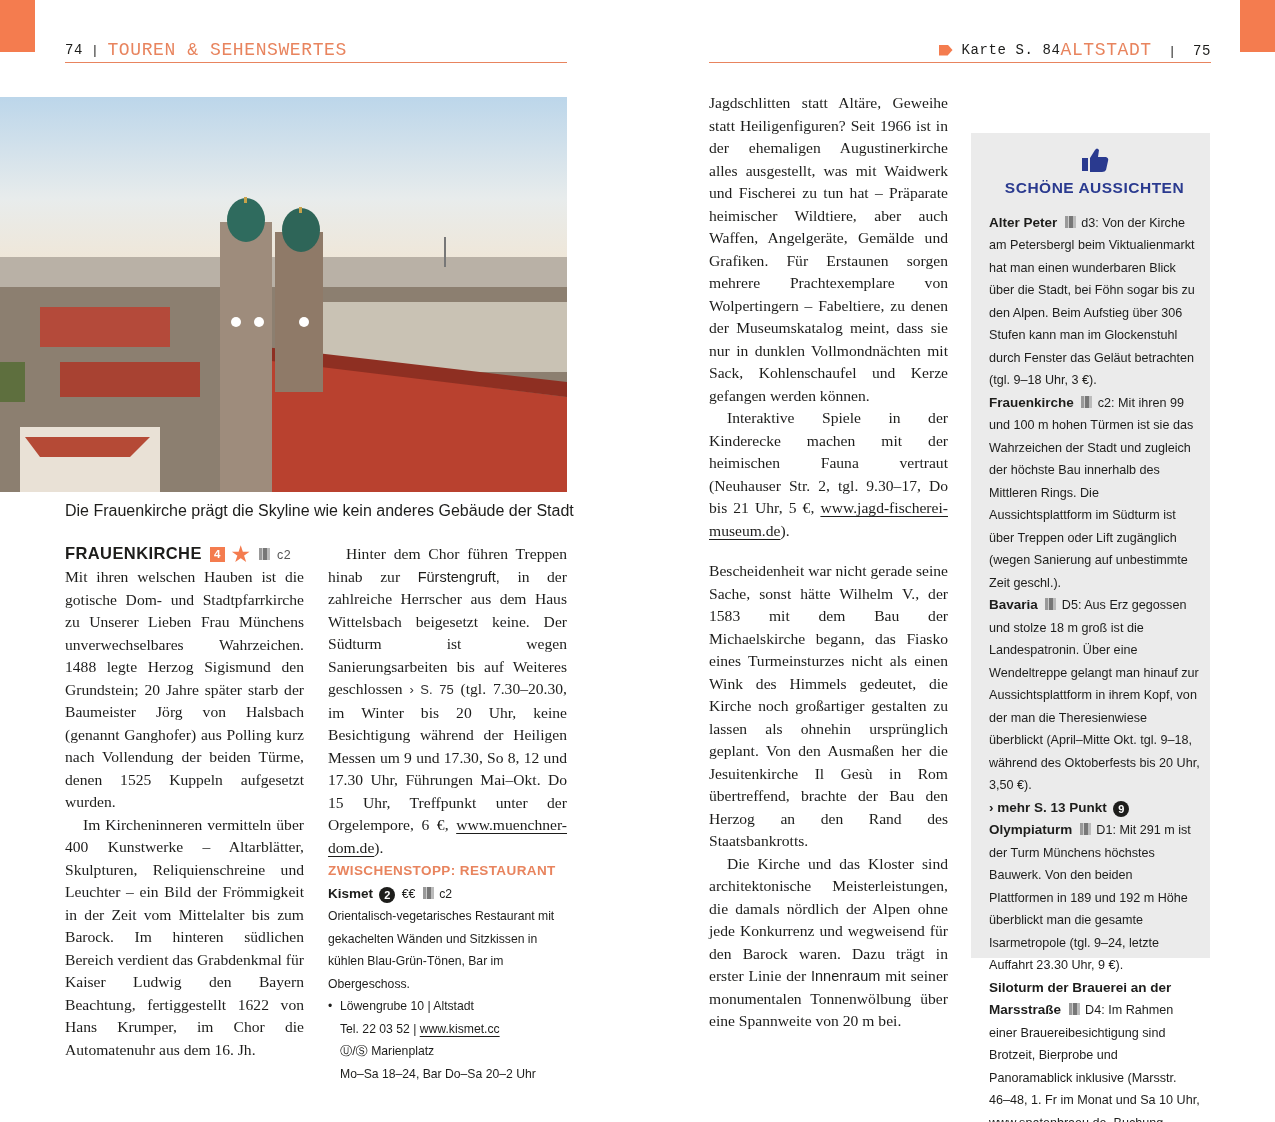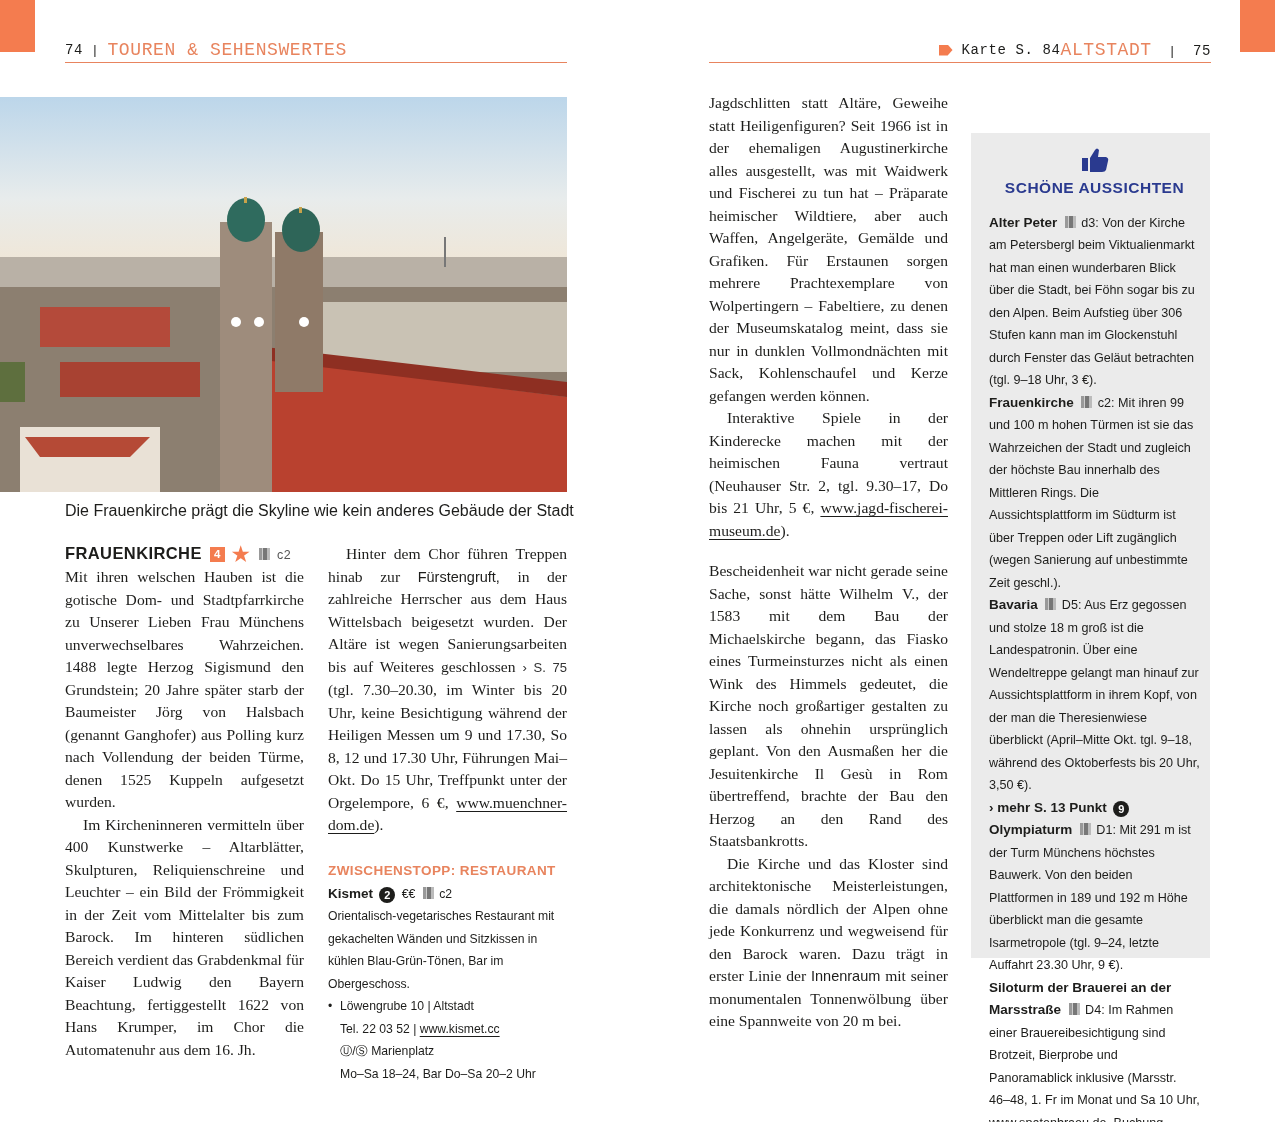--- a/index.html
+++ b/index.html
@@ -109,21 +109,21 @@
     <span class="grid">c2</span>
   </span>
   <p>Mit ihren welschen Hauben ist die gotische Dom- und Stadtpfarrkirche zu Unserer Lieben Frau Münchens unverwechselbares Wahrzeichen. 1488 legte Herzog Sigismund den Grundstein; 20 Jahre später starb der Baumeister Jörg von Halsbach (genannt Ganghofer) aus Polling kurz nach Vollendung der beiden Türme, denen 1525 Kuppeln aufgesetzt wurden.</p>
   <p class="ind">Im Kircheninneren vermitteln über 400 Kunstwerke – Altarblätter, Skulpturen, Reliquienschreine und Leuchter – ein Bild der Frömmigkeit in der Zeit vom Mittelalter bis zum Barock. Im hinteren südlichen Bereich verdient das Grabdenkmal für Kaiser Ludwig den Bayern Beachtung, fertiggestellt 1622 von Hans Krumper, im Chor die Automatenuhr aus dem 16. Jh.</p>
 </div>
 
 <div class="col" style="left:328px; top:543px; width:239px;">
   <p class="ind">
     <span>Hinter dem Chor führen Treppen hinab zur</span>
     <span class="bold-sans">Fürstengruft,</span>
-    <span>in der zahlreiche Herrscher aus dem Haus Wittelsbach beigesetzt wurden. Der Altäre ist wegen Sanierungsarbeiten bis auf Weiteres geschlossen</span>
+    <span>in der zahlreiche Herrscher aus dem Haus Wittelsbach beigesetzt keine. Der Südturm ist wegen Sanierungsarbeiten bis auf Weiteres geschlossen</span>
     <span class="xref">› S. 75</span>
     <span>(tgl. 7.30–20.30, im Winter bis 20 Uhr, keine Besichtigung während der Heiligen Messen um 9 und 17.30, So 8, 12 und 17.30 Uhr, Führungen Mai–Okt. Do 15 Uhr, Treffpunkt unter der Orgelempore, 6 €,</span>
     <span class="link">www.muenchner-dom.de</span><span>).</span>
   </p>
 </div>
 
 <div class="stop">
   <div class="stop-title">ZWISCHENSTOPP: RESTAURANT</div>
   <div>
     <span class="stop-name">Kismet</span>

